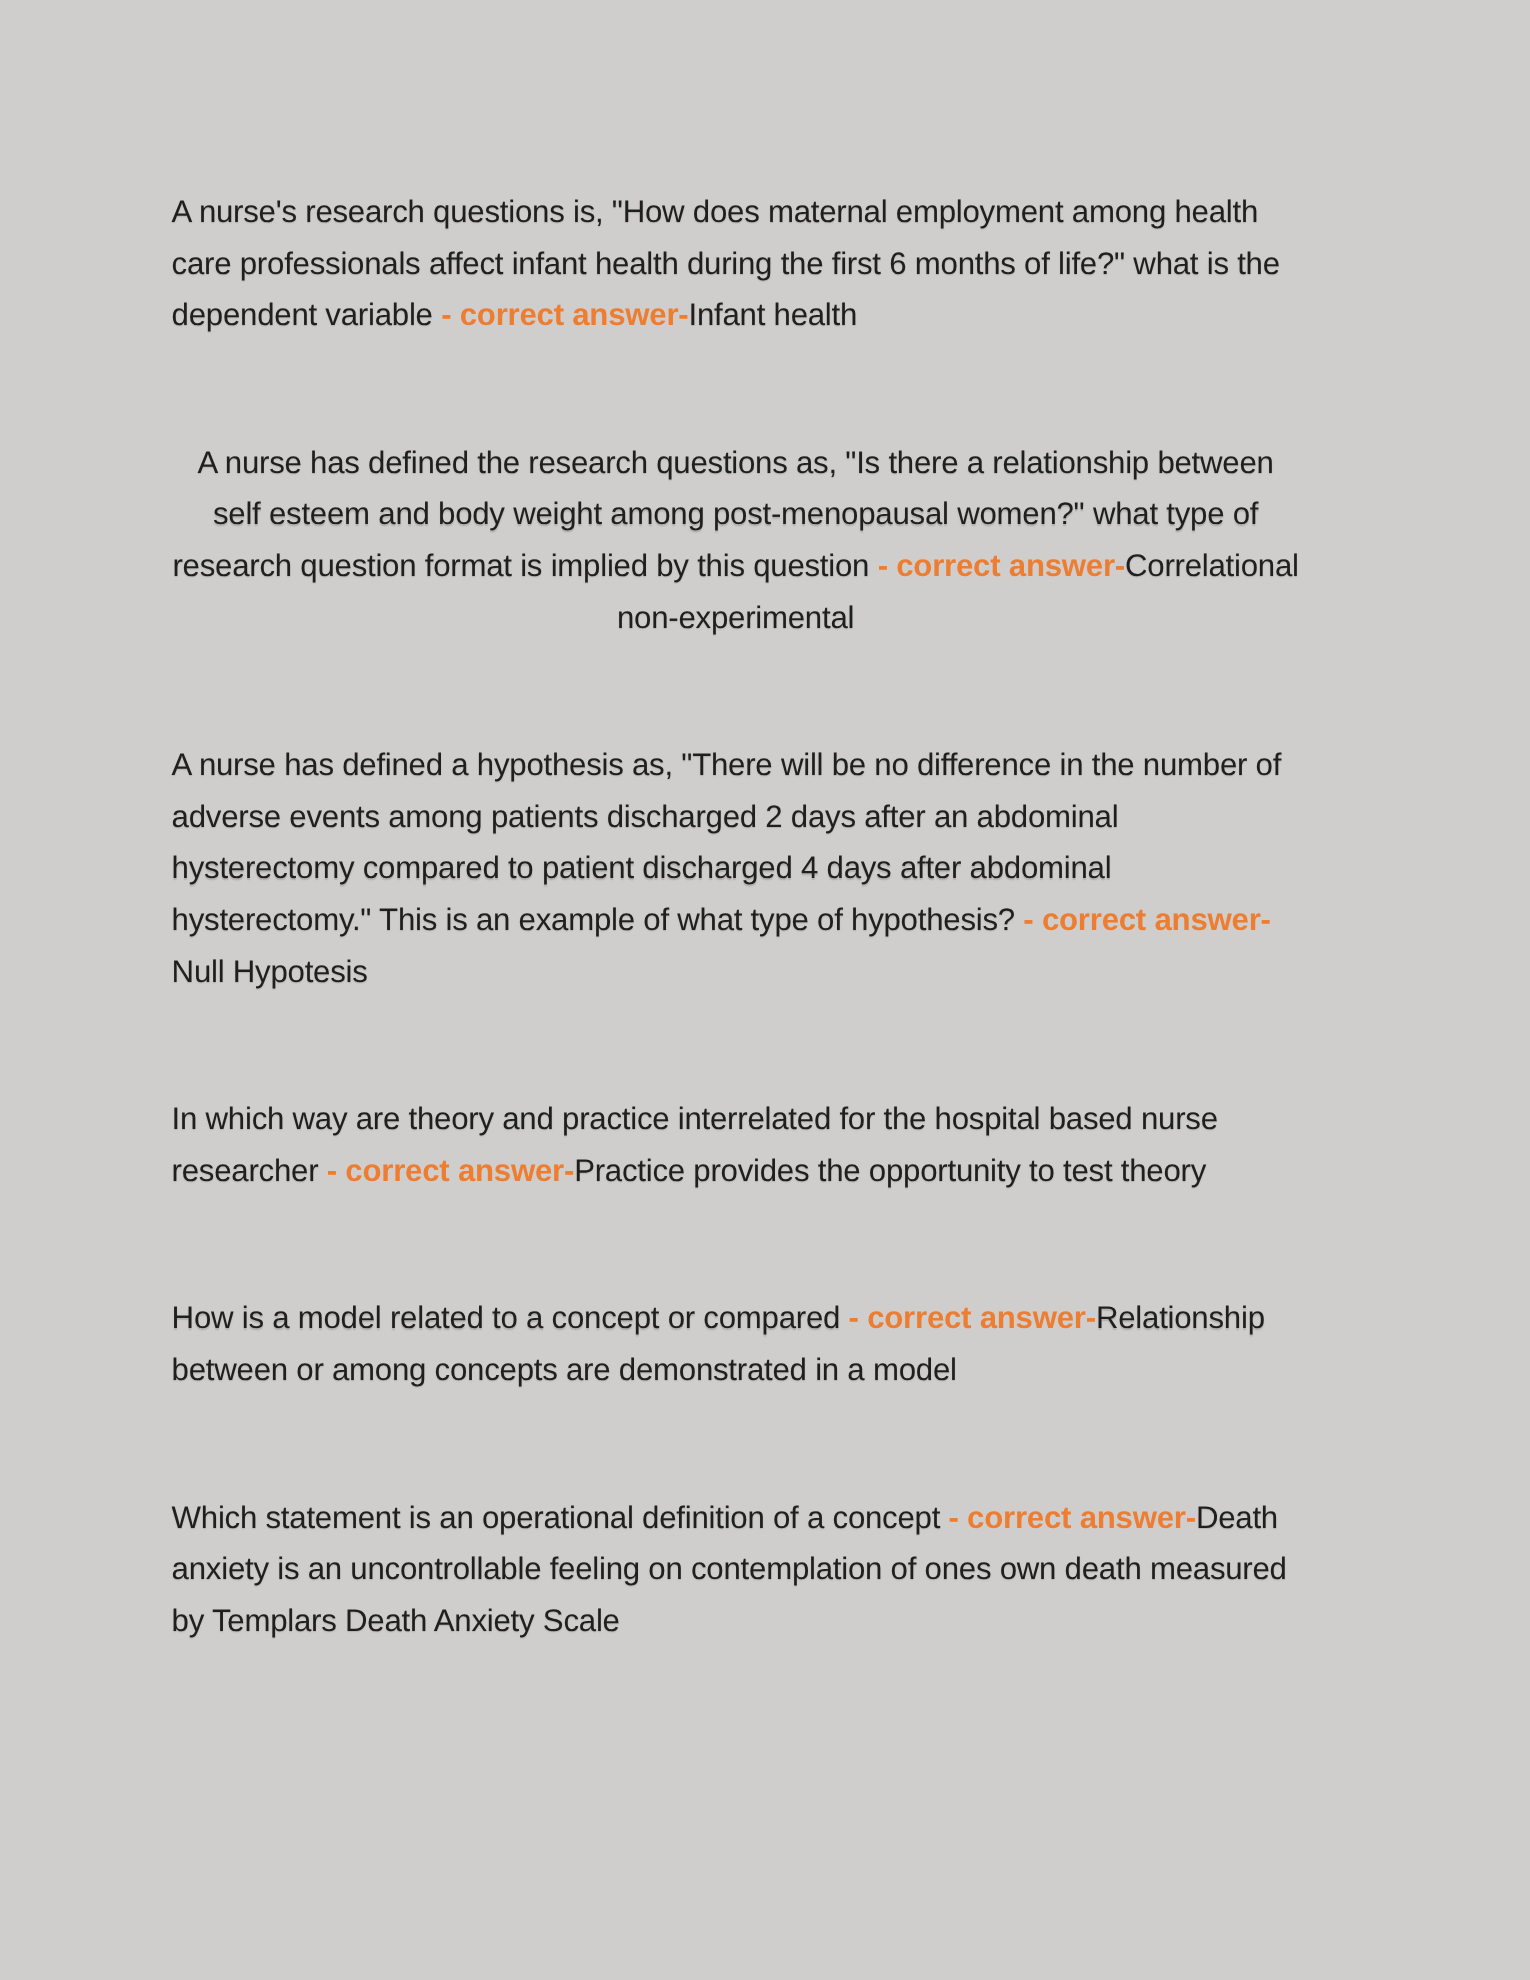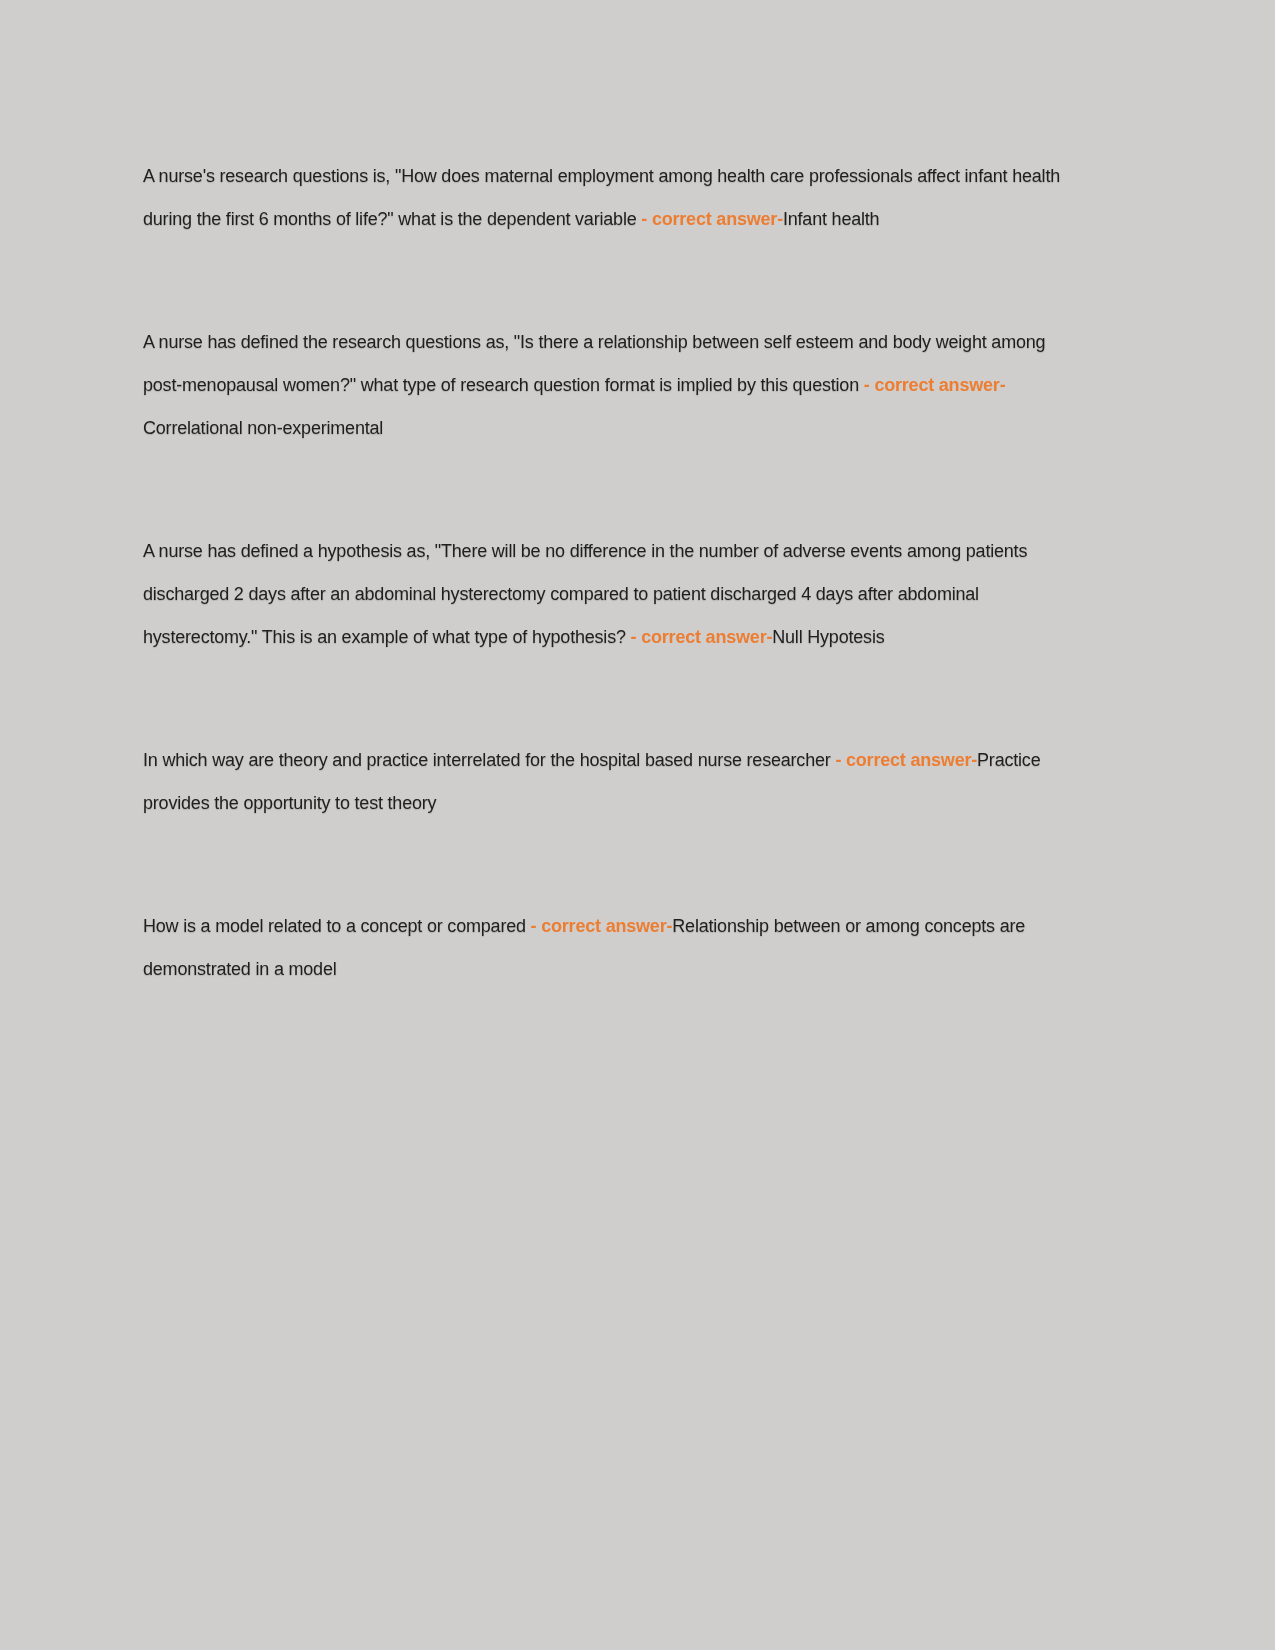--- a/index.html
+++ b/index.html
@@ -15,41 +15,42 @@
   }
   .page {
     box-sizing: border-box;
     width: 1275px;
     height: 1650px;
     padding: 155px 130px 0 143px;
   }
   .qa-item {
     margin: 0 0 80px 0;
     width: 940px;
-    font-size: 18px;
+    font-size: 26px;
     line-height: 43px;
     letter-spacing: -0.2px;
     color: #1f1f1f;
     text-shadow: 0 1px 1px rgba(120,120,120,0.35);
   }
   .qa-item .marker {
     color: #ED7D31;
     font-weight: bold;
     text-shadow: none;
   }
 </style>
 </head>
 <body style="background: rgb(207, 206, 205);">
 
 <div class="page">
   <div id="qa-list">
   <p class="qa-item" style="color: rgb(31, 31, 31);"><span>A nurse's research questions is, "How does maternal employment among health care professionals affect infant health during the first 6 months of life?" what is the dependent variable </span><span class="marker" style="color: rgb(237, 125, 49);">- correct answer-</span><span>Infant health</span></p>
 
-  <p class="qa-item" style="color: rgb(31, 31, 31);"><span>A nurse has defined the research questions as, "Is there a relationship between self esteem and body weight among post-menopausal women?" what type of research question format is implied by this question </span><span class="marker" style="color: rgb(237, 125, 49);">- correct answer-</span><span>Correlational non-experimental</span></p>
+  <p class="qa-item" style="color: rgb(31, 31, 31); text-align: center;"><span>A nurse has defined the research questions as, "Is there a relationship between self esteem and body weight among post-menopausal women?" what type of research question format is implied by this question </span><span class="marker" style="color: rgb(237, 125, 49);">- correct answer-</span><span>Correlational non-experimental</span></p>
 
   <p class="qa-item" style="color: rgb(31, 31, 31);"><span>A nurse has defined a hypothesis as, "There will be no difference in the number of adverse events among patients discharged 2 days after an abdominal hysterectomy compared to patient discharged 4 days after abdominal hysterectomy." This is an example of what type of hypothesis? </span><span class="marker" style="color: rgb(237, 125, 49);">- correct answer-</span><span>Null Hypotesis</span></p>
 
   <p class="qa-item" style="color: rgb(31, 31, 31); margin-top: 20px;"><span>In which way are theory and practice interrelated for the hospital based nurse researcher </span><span class="marker" style="color: rgb(237, 125, 49);">- correct answer-</span><span>Practice provides the opportunity to test theory</span></p>
 
   <p class="qa-item" style="color: rgb(31, 31, 31);"><span>How is a model related to a concept or compared </span><span class="marker" style="color: rgb(237, 125, 49);">- correct answer-</span><span>Relationship between or among concepts are demonstrated in a model</span></p>
 
+  <p class="qa-item" style="color: rgb(31, 31, 31);"><span>Which statement is an operational definition of a concept </span><span class="marker" style="color: rgb(237, 125, 49);">- correct answer-</span><span>Death anxiety is an uncontrollable feeling on contemplation of ones own death measured by Templars Death Anxiety Scale</span></p>
 </div>
 </div>
 
 </body></html>

